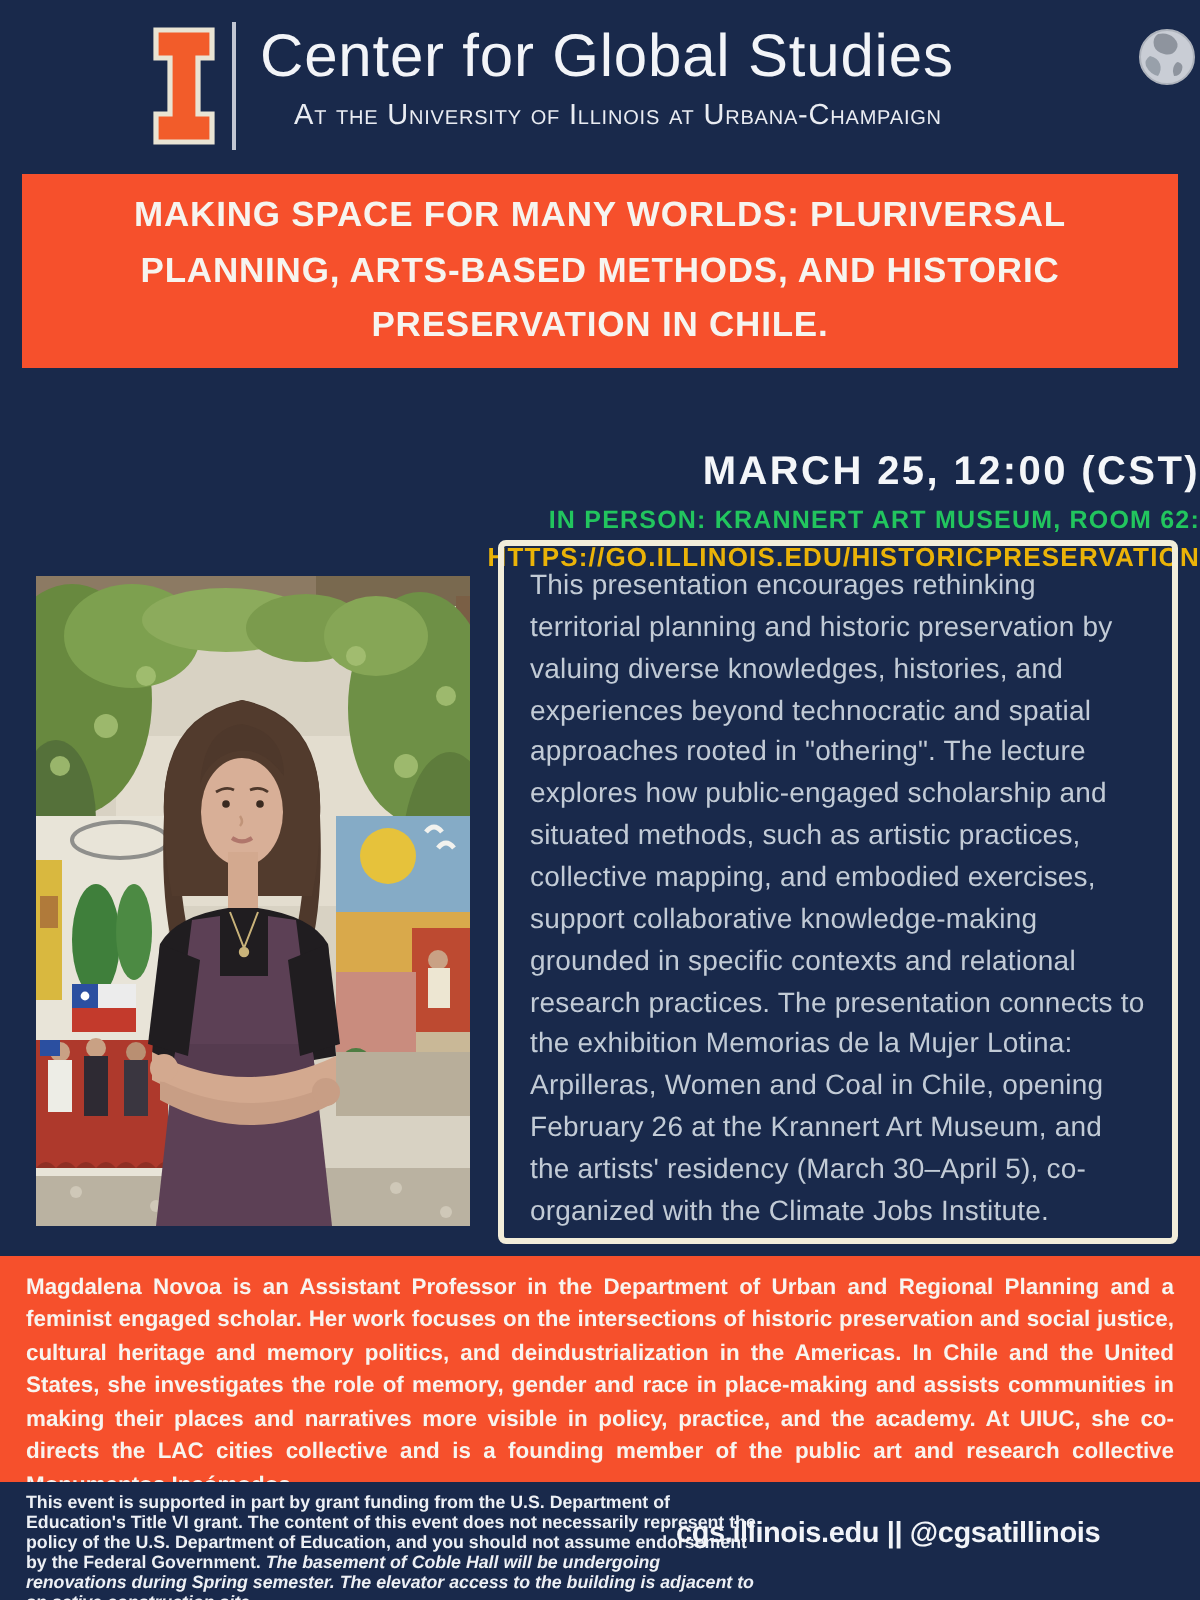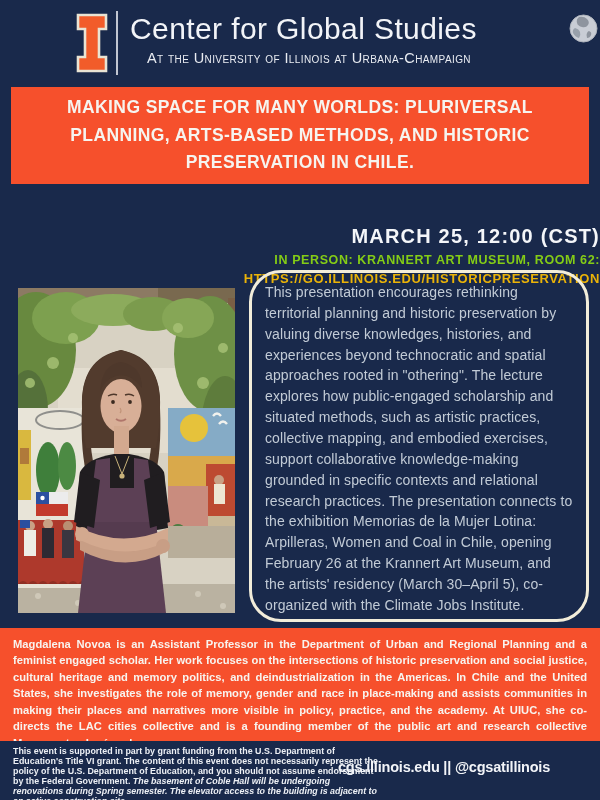--- a/index.html
+++ b/index.html
@@ -20,29 +20,29 @@
   
   .banner{
     position:absolute;left:11px;top:87px;width:578px;height:97px;
     background:#F6502C;display:flex;align-items:center;justify-content:center;
     padding:6px 43px;text-align:center;
   }
   .banner-text{font-size:17.5px;line-height:1.58;font-weight:800;letter-spacing:.4px;color:#F6F4EF;}
   
   .event{position:absolute;left:0;top:193px;width:600px;text-align:right;margin-top:32px;}
   .event-dt{font-size:20px;font-weight:800;letter-spacing:1.2px;color:#F4F6F9;}
-  .event-loc{margin-top:5px;font-size:12.5px;font-weight:700;letter-spacing:.6px;color:#84cc16;}
+  .event-loc{margin-top:5px;font-size:12.5px;font-weight:700;letter-spacing:.6px;color:#22c55e;}
   .event-url{margin-top:4px;font-size:13px;font-weight:700;letter-spacing:.6px;color:#eab308;}
   
   .photo{position:absolute;left:18px;top:288px;width:217px;height:325px;}
   .photo svg{display:block;width:100%;height:100%;}
   
   .descbox{
     position:absolute;left:249px;top:270px;width:340px;height:352px;
-    border:3px solid #F2EDDA;border-radius:32px;
+    border:3px solid #F2EDDA;border-radius:4px;
     padding:9px 13px;overflow:hidden;
   }
   .desc-text{font-size:14px;line-height:1.49;font-weight:400;color:#C2CBD6;letter-spacing:.1px;}
   
   .bio{
     position:absolute;left:0;top:628px;width:600px;height:113px;
     background:#F6502C;padding:8px 13px 0 13px;
   }
   .bio-text{font-size:11.2px;line-height:1.47;font-weight:600;color:#F8F4EF;text-align:justify;}
   

